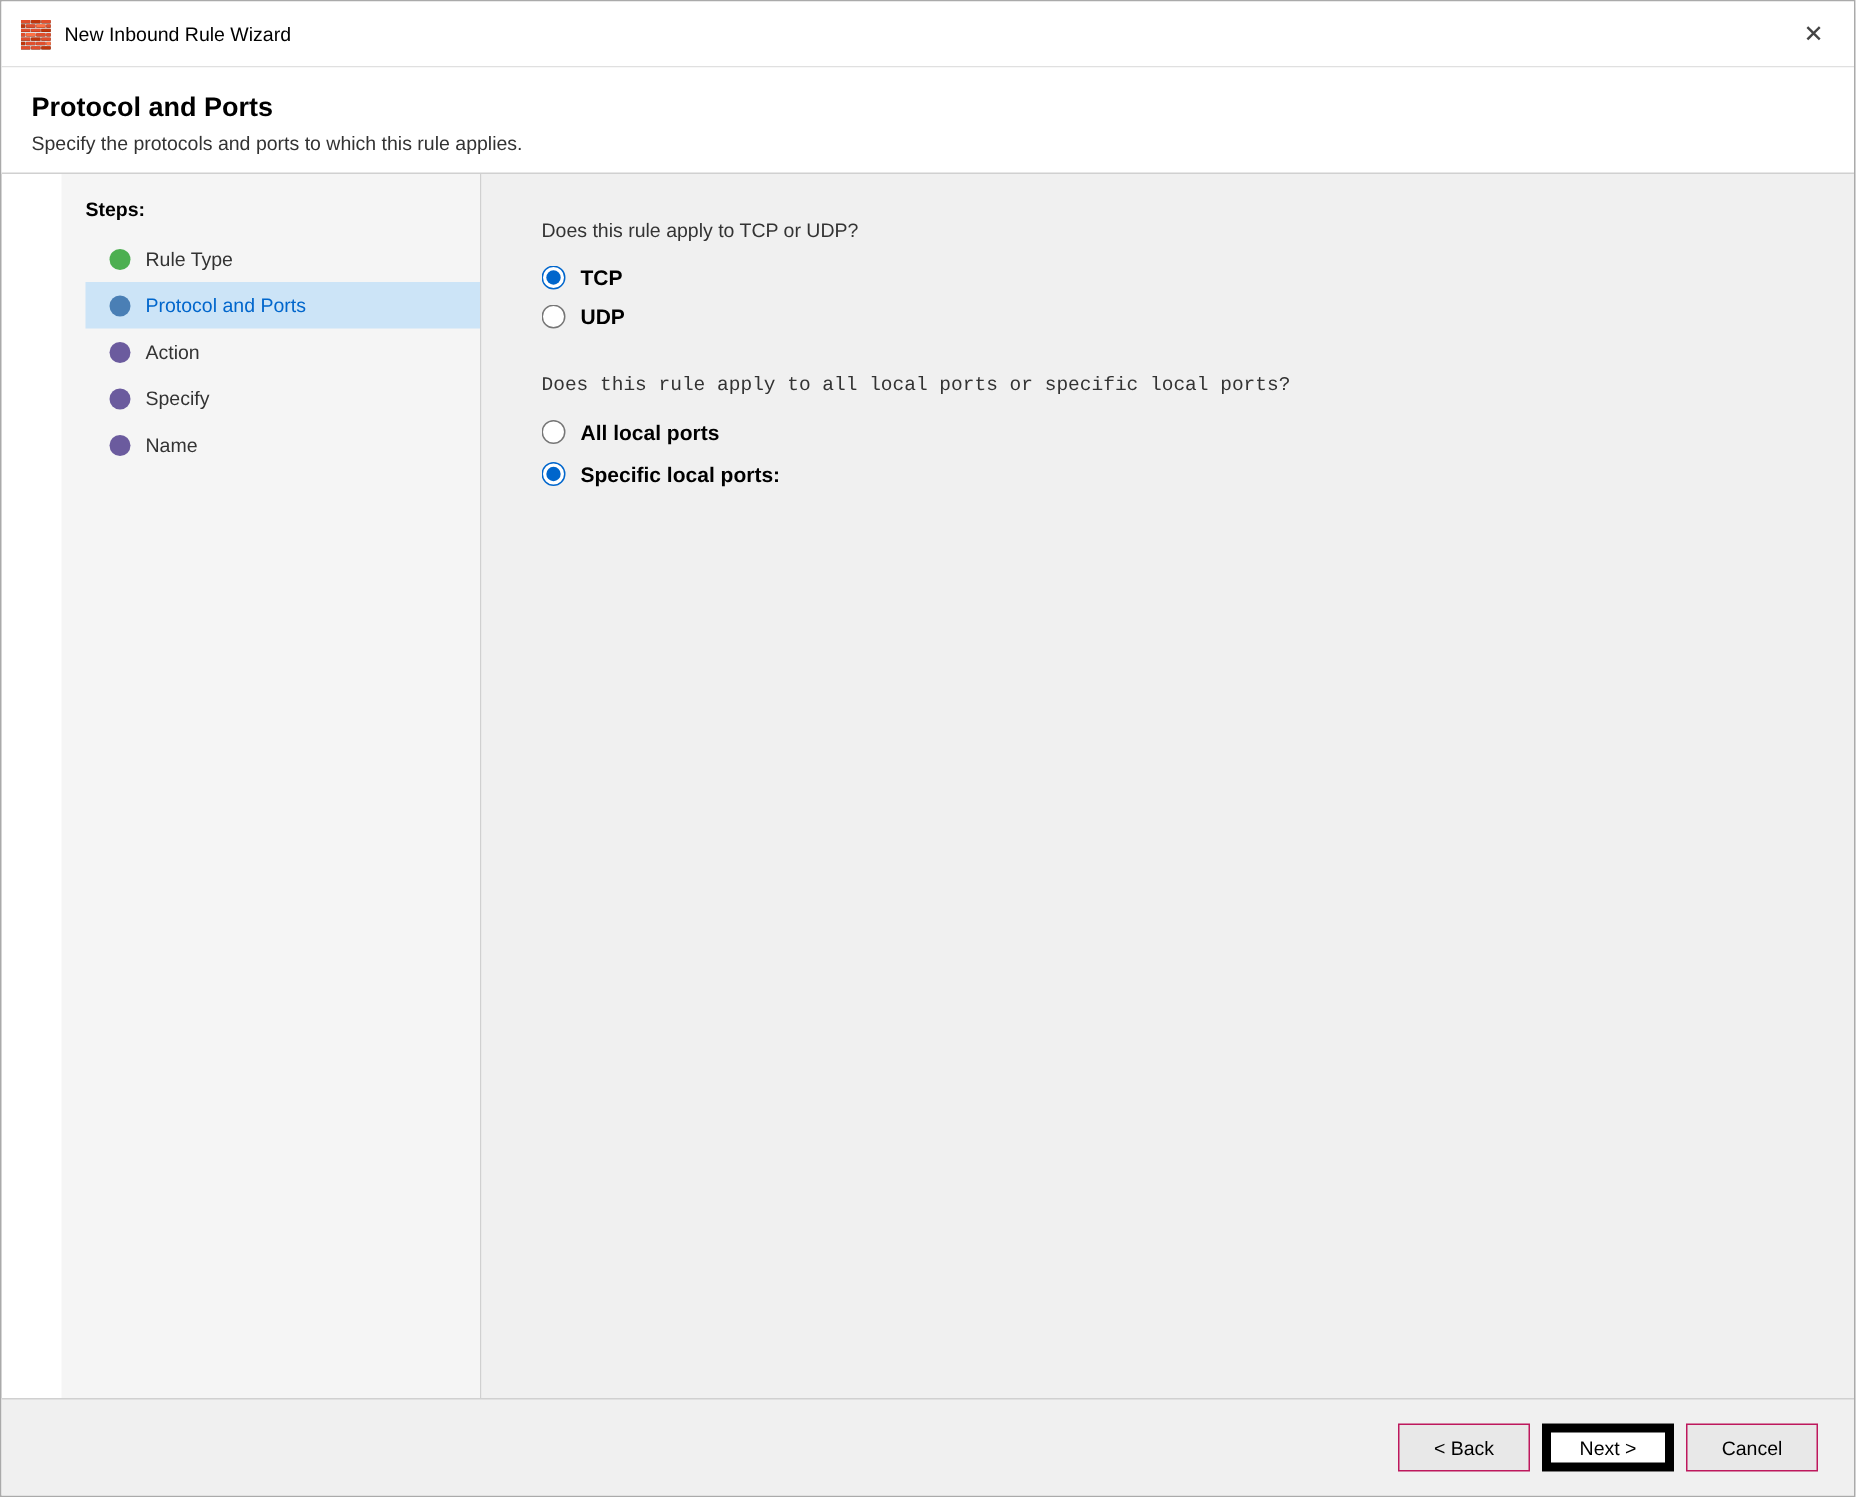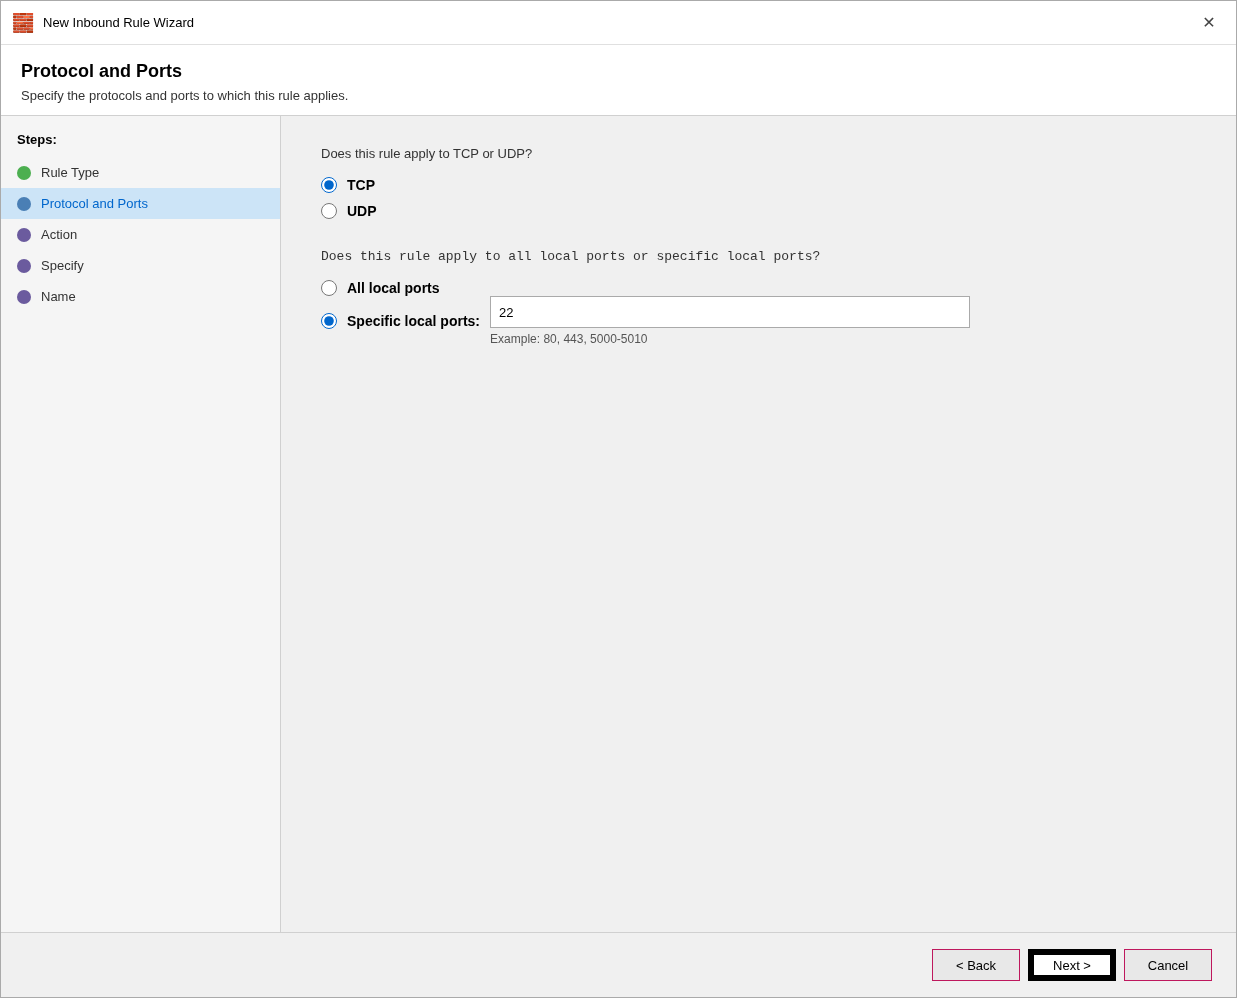--- a/index.html
+++ b/index.html
@@ -88,20 +88,21 @@
 
     .header-subtitle {
       font-size: 13px;
       color: #333;
     }
 
     .content-area {
       display: flex;
       flex: 1;
       overflow: hidden;
+      padding-left: 40px;
     }
 
     .sidebar {
       width: 280px;
       background: #f5f5f5;
       border-right: 1px solid #d0d0d0;
       padding: 16px 0;
     }
 
     .steps-label {
@@ -112,20 +113,21 @@
     }
 
     .step-item {
       display: flex;
       align-items: center;
       padding: 8px 16px;
       gap: 10px;
       cursor: pointer;
       font-size: 13px;
       color: #333;
+      margin-left: 16px;
     }
 
     .step-item.active {
       background: #cce4f7;
       color: #0066cc;
       font-weight: 400;
     }
 
     .step-item.completed .step-dot {
       background: #4CAF50;
@@ -198,20 +200,21 @@
     .ports-question {
       font-size: 13px;
       color: #333;
       margin-bottom: 16px;
       font-family: Liberation Mono, monospace;
     }
 
     .ports-radio-group {
       display: flex;
       flex-direction: column;
+      gap: 12px;
     }
 
     .ports-radio-option {
       display: flex;
       align-items: center;
       gap: 10px;
       font-size: 14px;
       font-weight: 600;
       color: #000;
       cursor: pointer;
@@ -351,24 +354,20 @@
           <label class="ports-radio-option">
             <input type="radio" name="ports" style="">
             <span>All local ports</span>
           </label>
 
           <div class="specific-ports-row">
             <label class="ports-radio-option">
               <input type="radio" name="ports" checked="" style="">
               <span>Specific local ports:</span>
             </label>
-            <div class="ports-input-group">
-              <input type="text" class="ports-input" value="22" style="">
-              <span class="ports-example">Example: 80, 443, 5000-5010</span>
-            </div>
           </div>
         </div>
       </div>
 
     </div>
   </div>
 
   <div class="footer">
     <button class="footer-btn">&lt; Back</button>
     <button class="footer-btn primary">Next &gt;</button>

